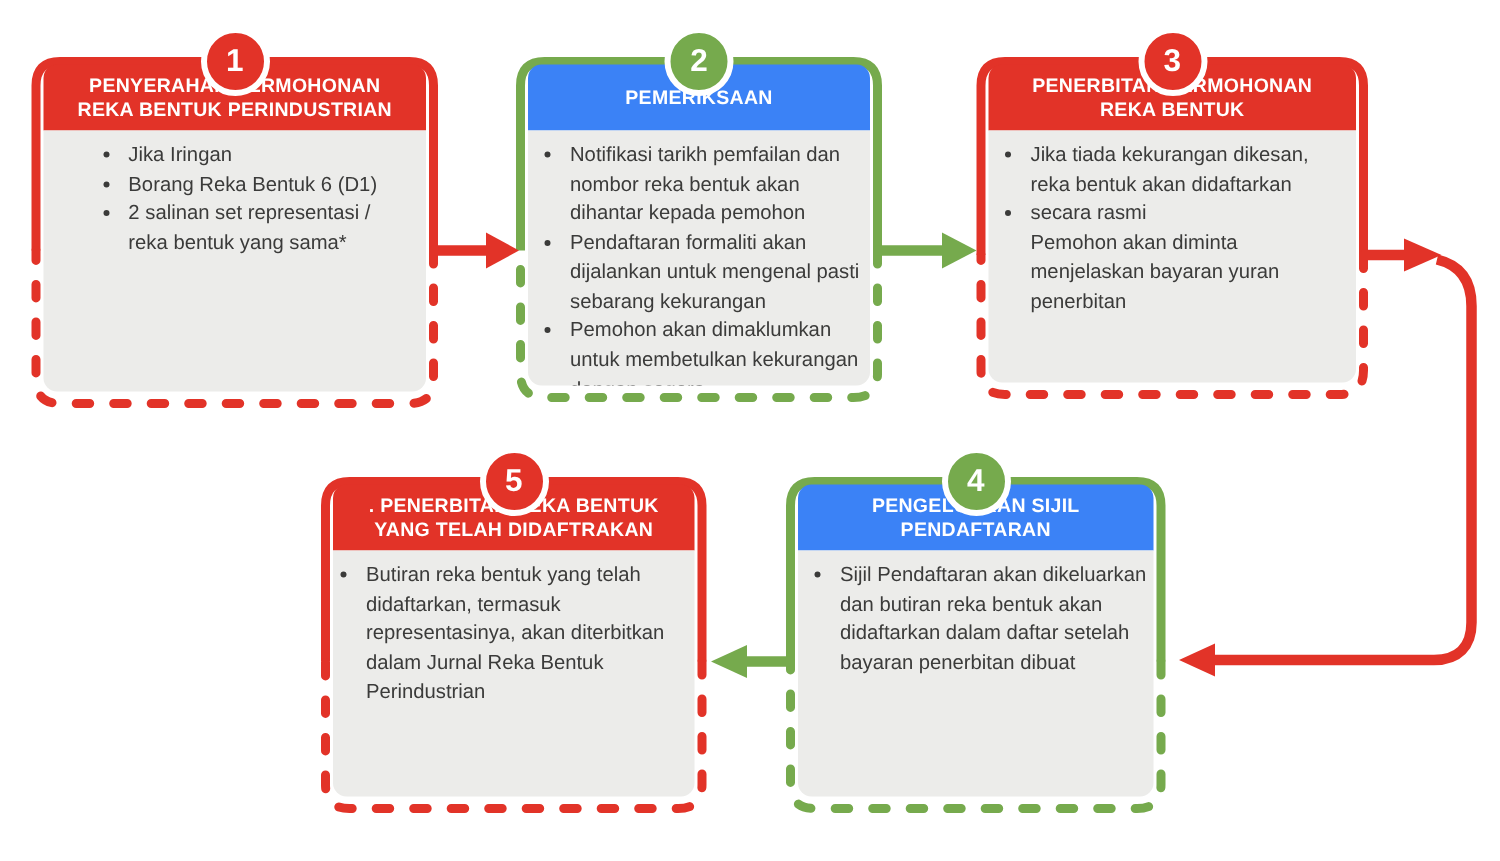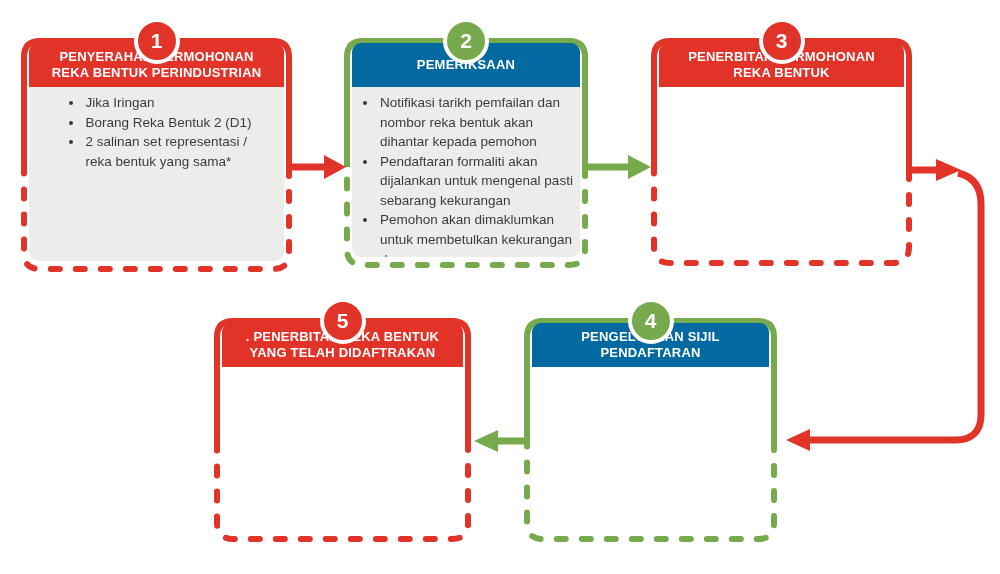--- a/index.html
+++ b/index.html
@@ -13,21 +13,21 @@
     position:absolute;left:9px;top:6px;right:9px;bottom:12px;
     display:flex;flex-direction:column;border-radius:9px;
   }
   .hdr{
     min-height:44px;display:flex;align-items:center;justify-content:center;
     border-radius:9px 9px 0 0;padding:4px 10px;box-sizing:border-box;
     color:#ffffff;font-weight:bold;font-size:13px;line-height:1.25;
     text-align:center;letter-spacing:.2px;
   }
   .hdr.red{background:#e23328;}
-  .hdr.green{background:#0369a1;}
+  .hdr.green{background:#3b82f6;}
   .bdy{
     flex:1;background:#ececea;border-radius:0 0 9px 9px;
     display:flex;align-items:flex-start;justify-content:center;overflow:hidden;
   }
   .bdy ul{
     margin:6px 0;padding:0 4px 0 26px;color:#3b3b3a;
     font-size:13.5px;line-height:1.45;font-weight:500;
   }
   .bdy li{white-space:pre-line;margin:0;padding-left:2px;}
   .badge{
@@ -51,21 +51,21 @@
       <path d="M 269 130 V 216 Q 269 232 253 232 H 20 Q 4 232 4 216 V 130" fill="none" stroke="#e23328" stroke-width="6" stroke-linecap="round" stroke-dasharray="9 16"></path>
     </svg>
     <div class="badge red" style="left:113.5px;top:-19px;">
         <span>1</span>
       </div>
     <div class="panel">
       <div class="hdr red">PENYERAHAN PERMOHONAN REKA BENTUK PERINDUSTRIAN</div>
       <div class="bdy">
         <ul>
             <li>Jika Iringan</li>
-            <li>Borang Reka Bentuk 2 (D1)</li>
+            <li>Borang Reka Bentuk 6 (D1)</li>
             <li>2 salinan set representasi /
 reka bentuk yang sama*</li>
           </ul>
       </div>
     </div>
   </div>
 
   <div class="box" style="left:343px;top:37px;width:246px;height:232px;">
     <svg class="border-svg" width="246" height="232">
       <path d="M 4 130 V 20 Q 4 4 20 4 H 226 Q 242 4 242 20 V 130" fill="none" stroke="#76aa4d" stroke-width="6"></path>
@@ -89,46 +89,64 @@
   <div class="box" style="left:650px;top:37px;width:263px;height:230px;">
     <svg class="border-svg" width="263" height="230">
       <path d="M 4 133 V 20 Q 4 4 20 4 H 243 Q 259 4 259 20 V 133" fill="none" stroke="#e23328" stroke-width="6"></path>
       <path d="M 259 133 V 210 Q 259 226 243 226 H 20 Q 4 226 4 210 V 133" fill="none" stroke="#e23328" stroke-width="6" stroke-linecap="round" stroke-dasharray="9 16"></path>
     </svg>
     <div class="badge red" style="left:108.5px;top:-19px;">
         <span>3</span>
       </div>
     <div class="panel">
       <div class="hdr red">PENERBITAN PERMOHONAN REKA BENTUK</div>
+      <div class="bdy">
+        <ul>
+            <li>Jika tiada kekurangan dikesan,
+reka bentuk akan didaftarkan</li>
+            <li>secara rasmi
+Pemohon akan diminta menjelaskan bayaran yuran penerbitan</li>
+          </ul>
+      </div>
     </div>
   </div>
 
   <div class="box" style="left:213px;top:317px;width:259px;height:226px;">
     <svg class="border-svg" width="259" height="226">
       <path d="M 4 124 V 20 Q 4 4 20 4 H 239 Q 255 4 255 20 V 124" fill="none" stroke="#e23328" stroke-width="6"></path>
       <path d="M 255 124 V 206 Q 255 222 239 222 H 20 Q 4 222 4 206 V 124" fill="none" stroke="#e23328" stroke-width="6" stroke-linecap="round" stroke-dasharray="9 16"></path>
     </svg>
     <div class="badge red" style="left:106.5px;top:-19px;">
         <span>5</span>
       </div>
     <div class="panel">
       <div class="hdr red">. PENERBITAN REKA BENTUK YANG TELAH DIDAFTRAKAN</div>
+      <div class="bdy">
+        <ul style="padding-left:20px;">
+            <li>Butiran reka bentuk yang telah didaftarkan, termasuk representasinya, akan diterbitkan dalam Jurnal Reka Bentuk Perindustrian</li>
+          </ul>
+      </div>
     </div>
   </div>
 
   <div class="box" style="left:523px;top:317px;width:255px;height:226px;">
     <svg class="border-svg" width="255" height="226">
       <path d="M 4 124 V 20 Q 4 4 20 4 H 235 Q 251 4 251 20 V 124" fill="none" stroke="#76aa4d" stroke-width="6"></path>
       <path d="M 251 124 V 206 Q 251 222 235 222 H 20 Q 4 222 4 206 V 124" fill="none" stroke="#76aa4d" stroke-width="6" stroke-linecap="round" stroke-dasharray="9 16"></path>
     </svg>
     <div class="badge green" style="left:104.5px;top:-19px;">
         <span>4</span>
       </div>
     <div class="panel">
       <div class="hdr green">PENGELUARAN SIJIL PENDAFTARAN</div>
+      <div class="bdy">
+        <ul>
+            <li>Sijil Pendaftaran akan dikeluarkan dan butiran reka bentuk akan didaftarkan dalam daftar setelah bayaran penerbitan dibuat</li>
+          </ul>
+      </div>
     </div>
   </div>
 
   <svg class="arrows" width="1000" height="574">
 
     <g>
       <path d="M 288 167 H 326" stroke="#e23328" stroke-width="7" fill="none"></path>
       <polygon points="324,155 324,179 346,167" fill="#e23328"></polygon>
     </g>
 

